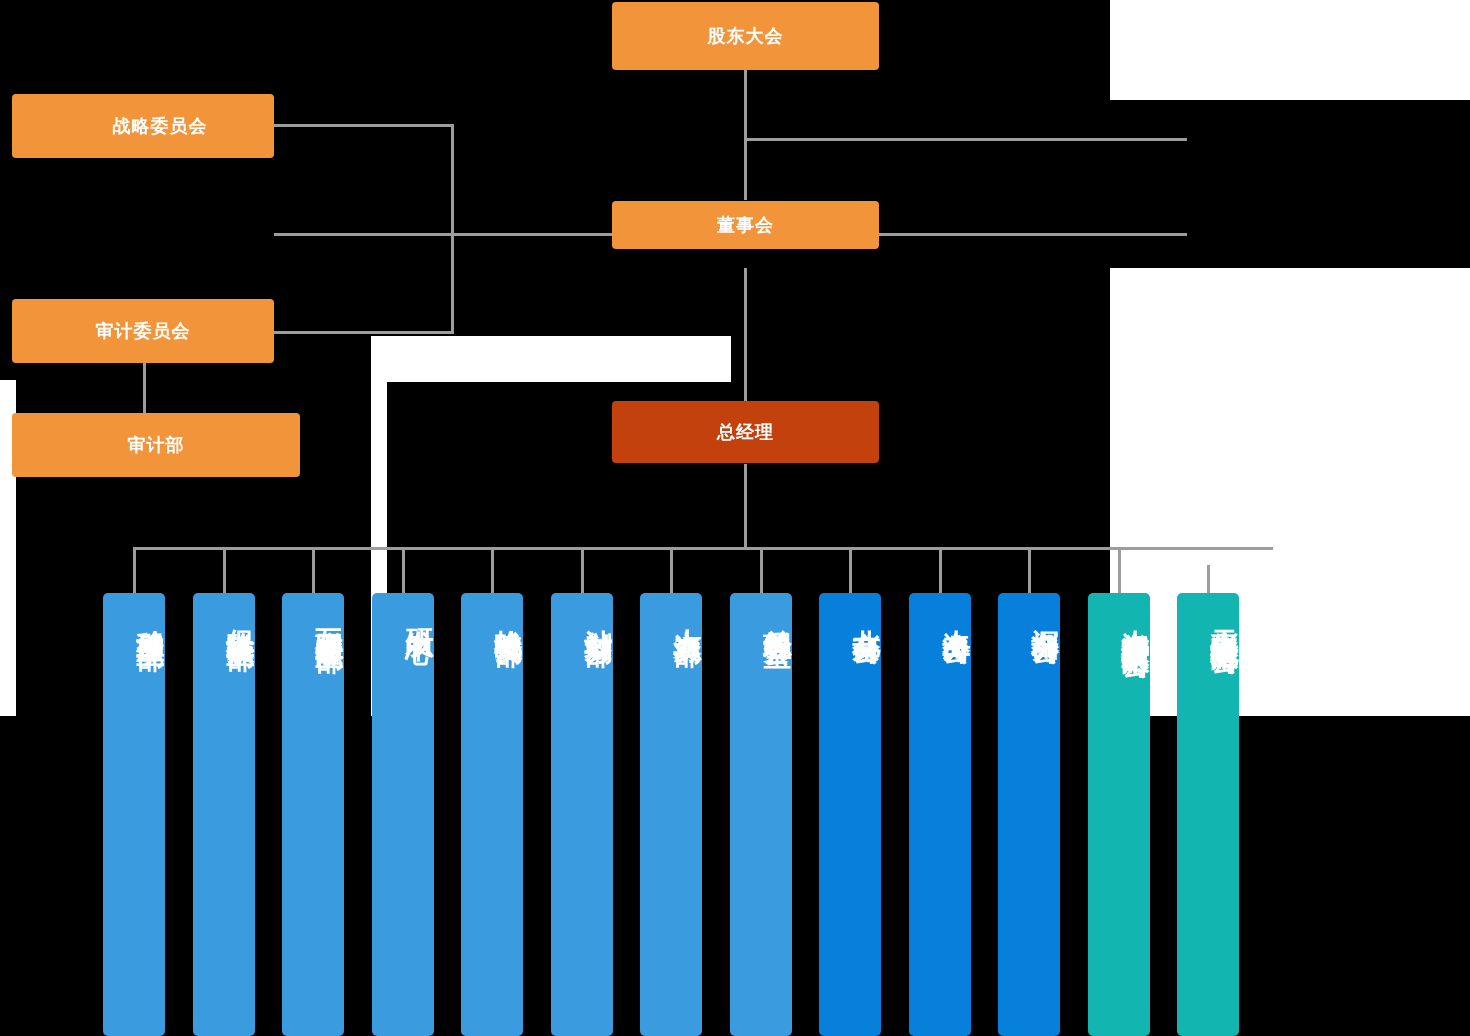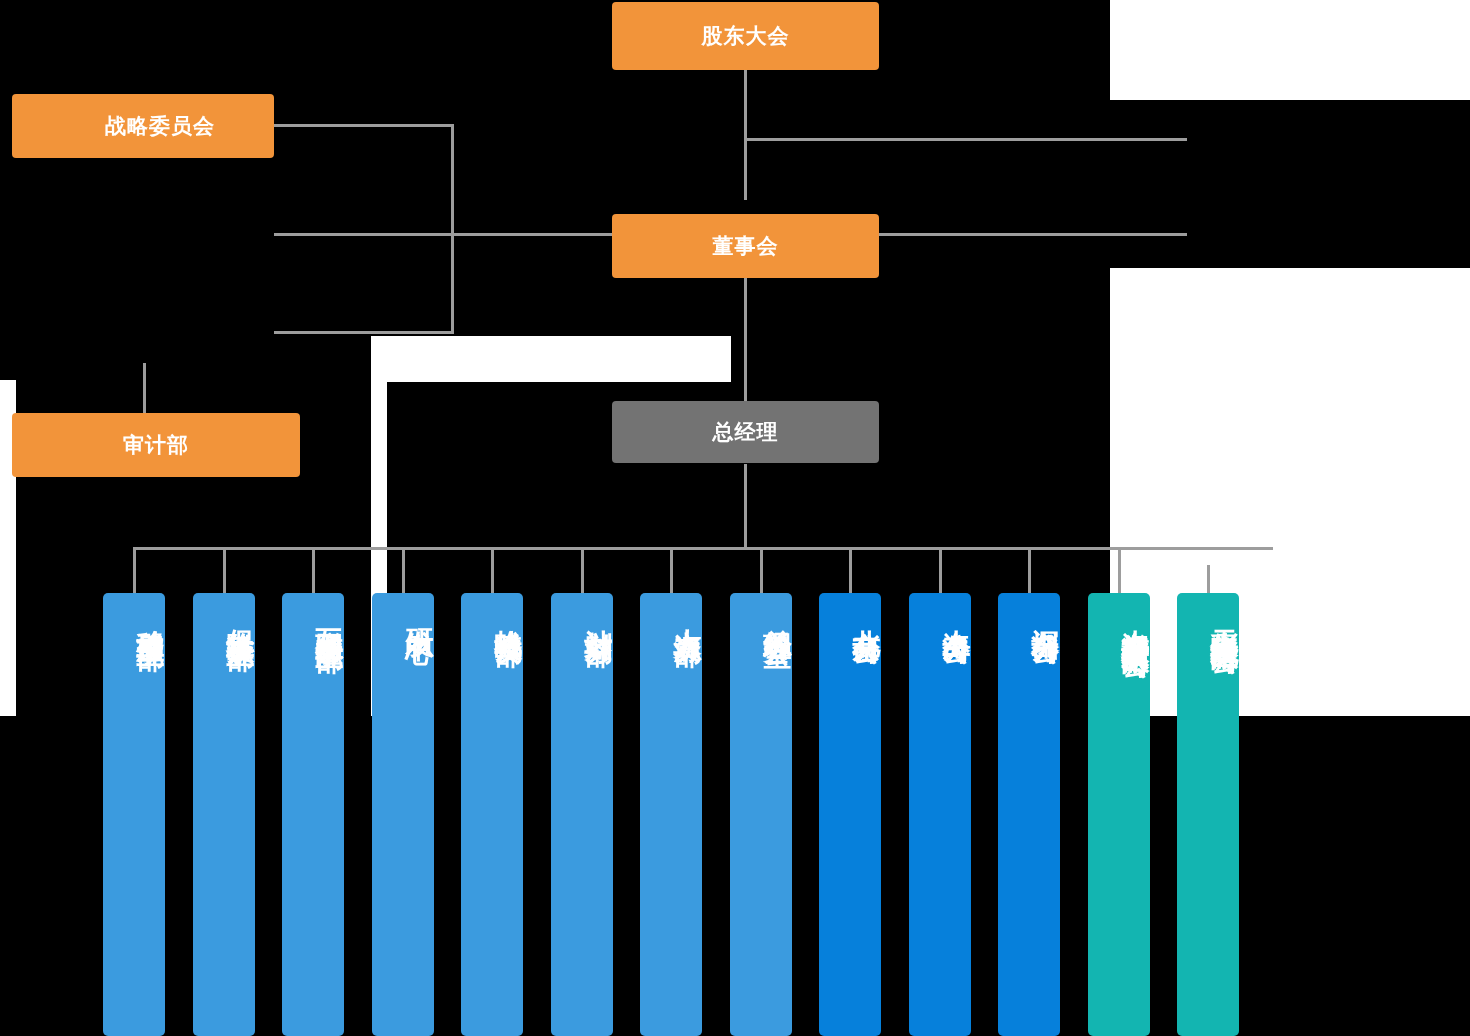--- a/index.html
+++ b/index.html
@@ -12,29 +12,29 @@
 
   
   .ln{position:absolute;background:#9d9d9d;}
 
   
   .box{
     position:absolute;
     border-radius:4px;
     display:flex;align-items:center;justify-content:center;
     color:#fff;
-    font-size:21px;
+    font-size:18px;
     font-weight:bold;
     letter-spacing:1px;
     box-sizing:border-box;
     text-align:center;
     line-height:1.15;
   }
   .orange{background:#f2943a;}
-  .blue  {background:#737373;}
+  .blue  {background:#c2410c;}
 
   
   .vcol{
     position:absolute;
     border-radius:5px;
     box-sizing:border-box;
     overflow:hidden;
   }
   .vcol .vtxt{
     display:block;
@@ -88,24 +88,25 @@
   <div class="notch" style="left:1110px;top:0px;width:360px;height:100px;"></div>
   <div class="notch" style="left:1110px;top:268px;width:360px;height:448px;"></div>
 
   <div class="ln" style="left:134px;top:547px;width:1139px;height:3px;"></div>
 
   <div class="box orange" style="left:612px;top:2px;width:267px;height:68px;">股东大会</div>
 
   <div class="box orange" style="left:12px;top:94px;width:262px;height:64px;padding-left:34px;">战略委员会</div>
 
 
+  <div class="box orange" style="left:12px;top:299px;width:262px;height:64px;">审计委员会</div>
 
   <div class="box orange" style="left:12px;top:413px;width:288px;height:64px;">审计部</div>
 
-  <div class="box orange" style="left:612px;top:214px;width:267px;height:64px;">董事会</div>
+  <div class="box orange" style="left:612px;top:201px;width:267px;height:48px;">董事会</div>
 
   <div class="box blue" style="left:612px;top:401px;width:267px;height:62px;">总经理</div>
 
 
 
   <div class="ln" style="left: 133px; top: 547px; width: 3px; height: 46px;"></div>
     <div class="ln" style="left: 223px; top: 547px; width: 3px; height: 46px;"></div>
     <div class="ln" style="left: 312px; top: 547px; width: 3px; height: 46px;"></div>
     <div class="ln" style="left: 402px; top: 547px; width: 3px; height: 46px;"></div>
     <div class="ln" style="left: 491px; top: 547px; width: 3px; height: 46px;"></div>

